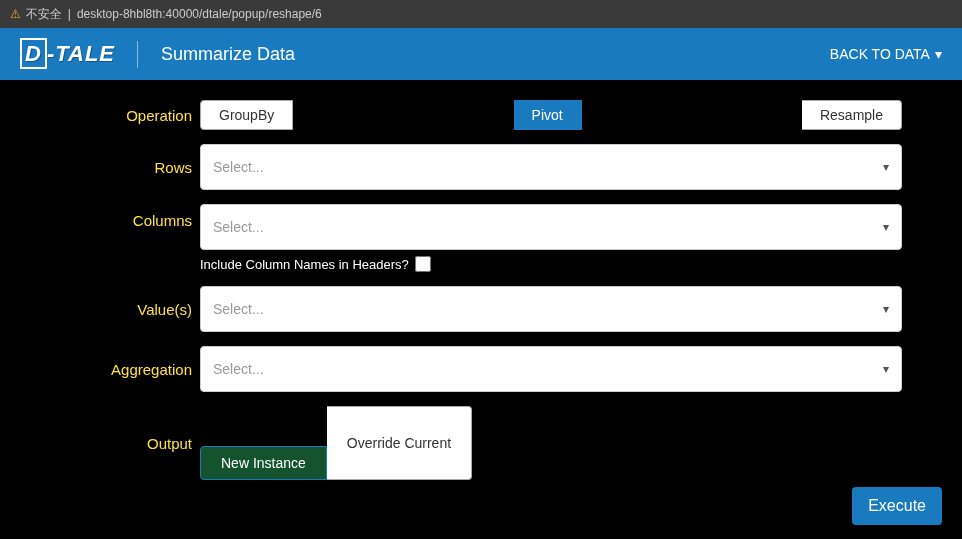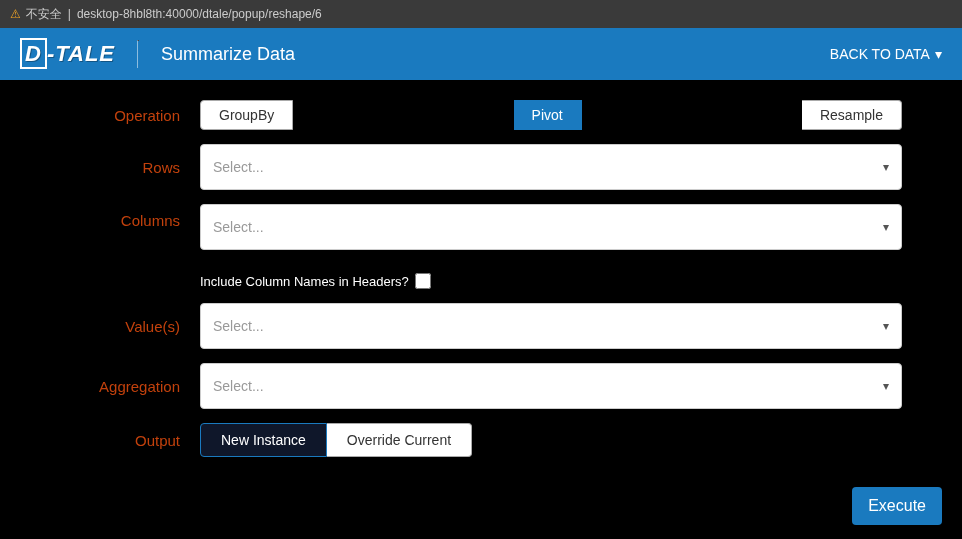--- a/index.html
+++ b/index.html
@@ -67,22 +67,22 @@
 
     
     .form-row {
       display: flex;
       align-items: center;
       margin-bottom: 14px;
     }
     .form-label {
       width: 140px;
       text-align: right;
-      padding-right: 20px;
-      color: #c2410c;
+      padding-right: 8px;
+      color: #fde047;
       font-size: 15px;
     }
     .form-control-area {
       flex: 1;
     }
 
     
     .operation-buttons {
       display: flex;
       gap: 0;
@@ -130,21 +130,21 @@
     }
     .select-dropdown .arrow {
       color: #555;
       font-size: 12px;
     }
 
     
     .include-row {
       display: flex;
       align-items: center;
-      margin-top: 23px;
+      margin-top: 6px;
       margin-left: 0;
       gap: 6px;
     }
     .include-row label {
       color: #fff;
       font-size: 13px;
     }
     .include-row input[type="checkbox"] {
       width: 16px;
       height: 16px;
@@ -164,23 +164,24 @@
       outline: none;
     }
     .out-btn:first-child {
       border-radius: 4px 0 0 4px;
     }
     .out-btn:last-child {
       border-radius: 0 4px 4px 0;
       border-left: none;
     }
     .out-btn.active {
-      background: #0f172a;
+      background: #14532d;
       color: #fff;
       border-color: #1a7abf;
+      margin-top: 40px;
     }
     .out-btn.inactive {
       background: #fff;
       color: #333;
     }
 
     
     .execute-btn {
       position: absolute;
       bottom: 14px;

